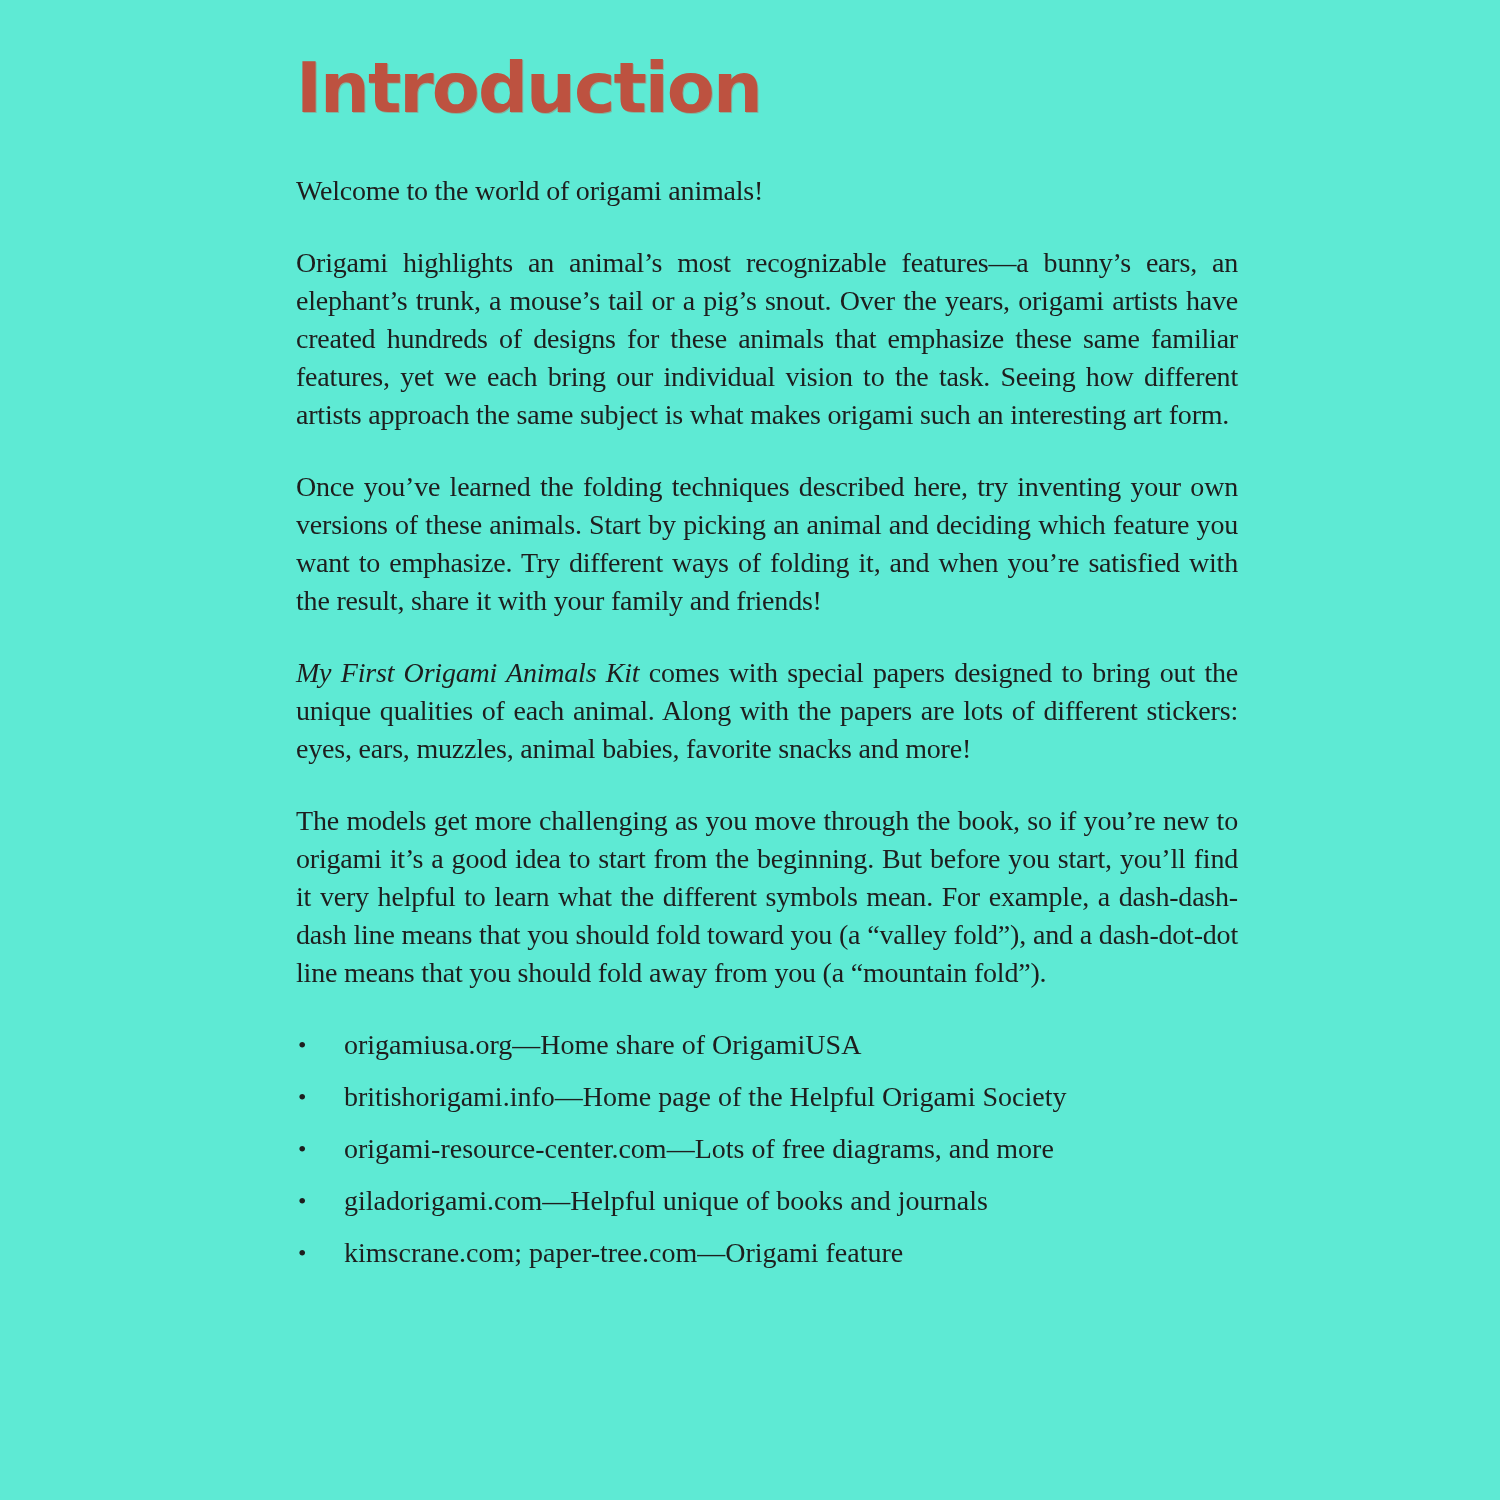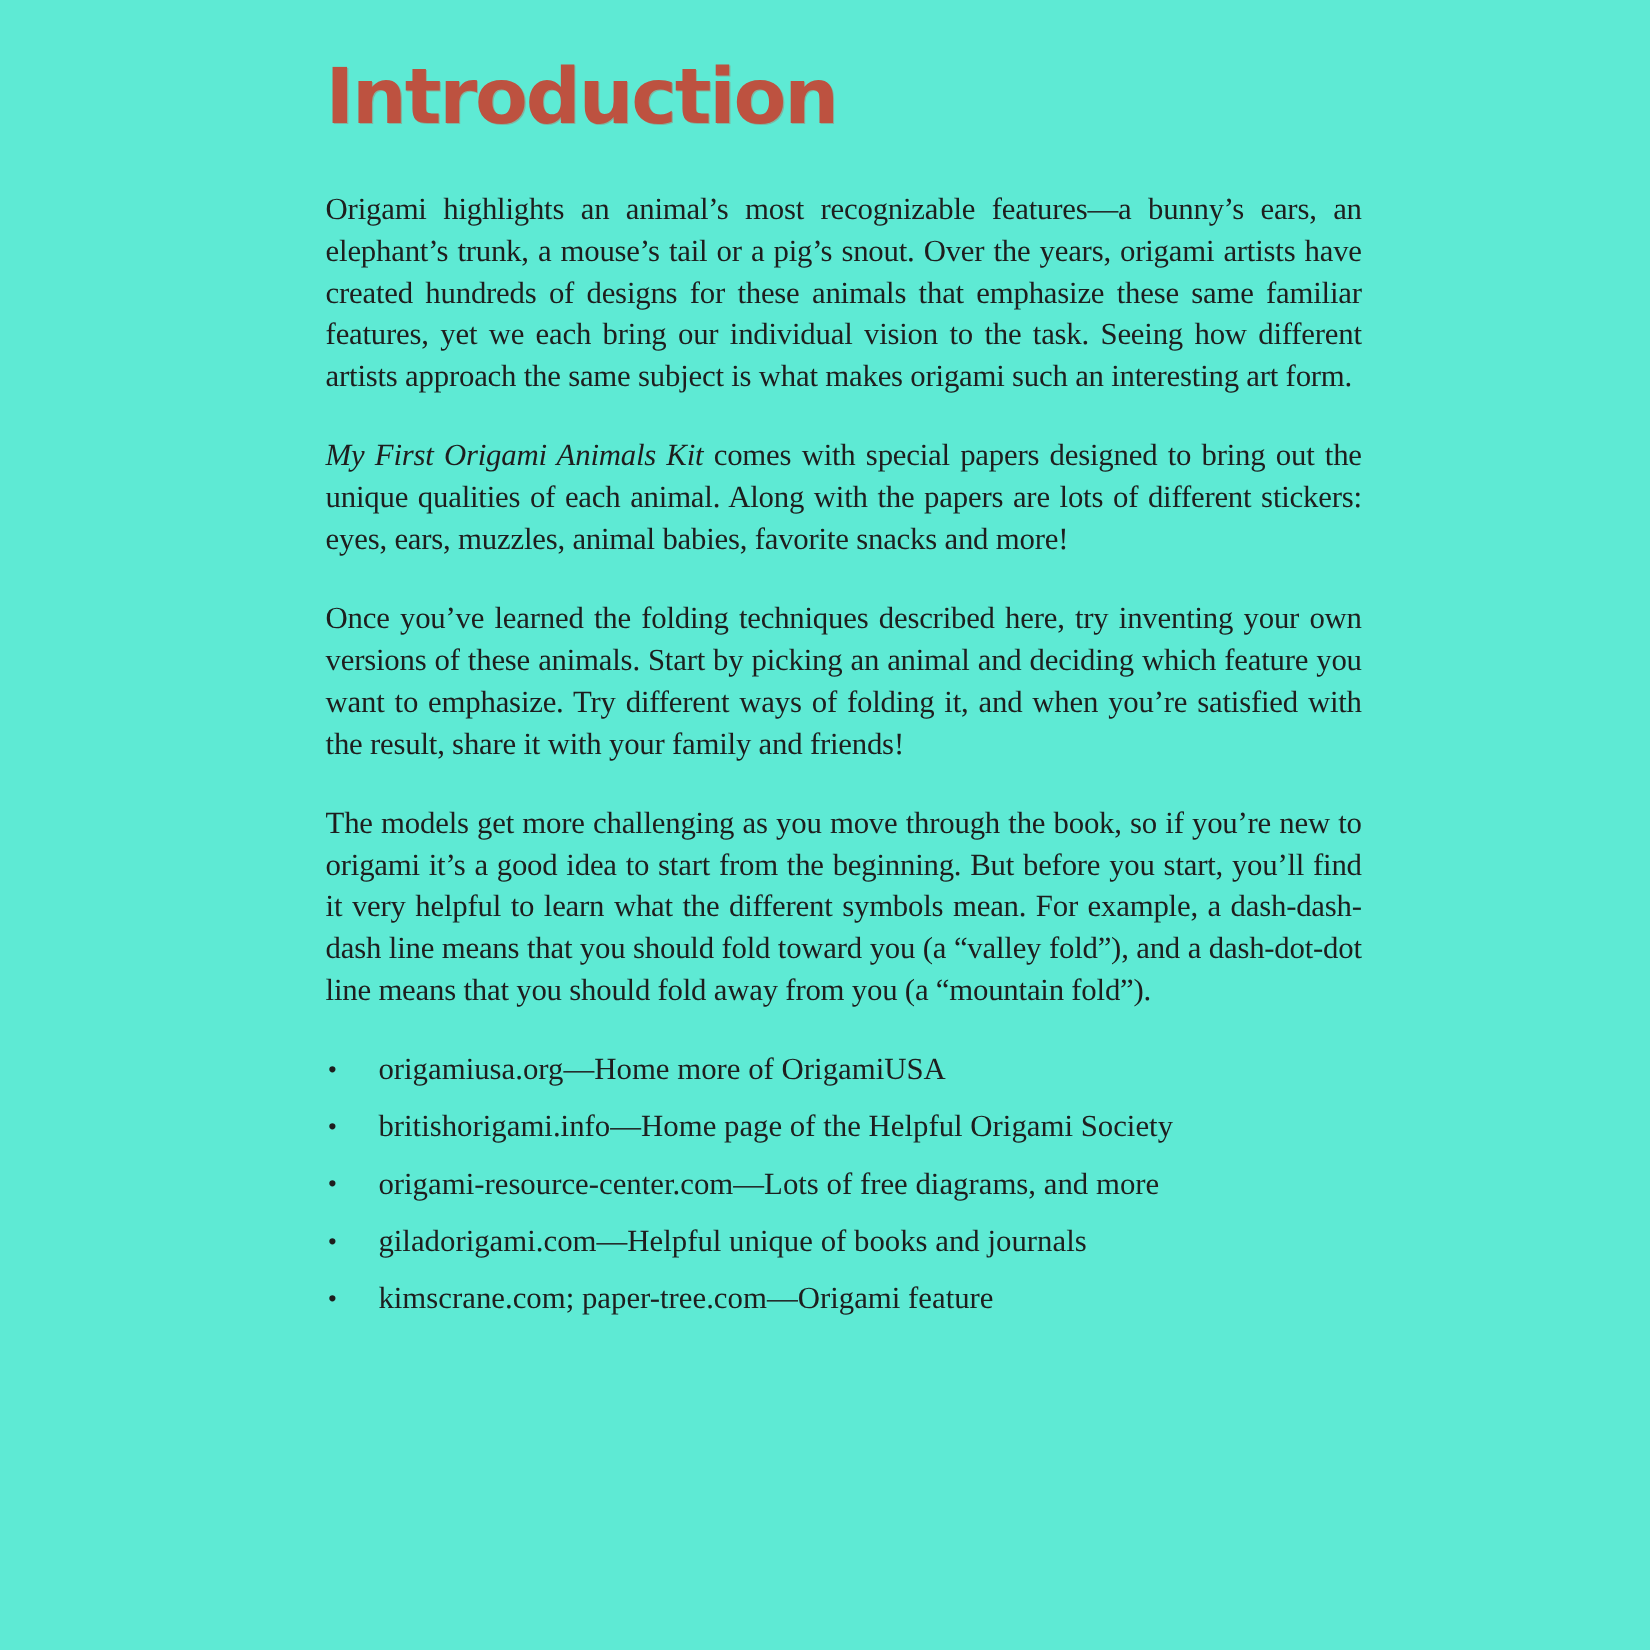--- a/index.html
+++ b/index.html
@@ -70,31 +70,32 @@
     font-weight: normal;
   }
 </style>
 </head>
 <body>
 
 <div class="page">
 
   <h1 class="title">Introduction</h1>
 
+  <p class="para"><em></em><span>Welcome to the world of origami animals!</span></p>
 
   <p class="para"><em></em><span>Origami highlights an animal’s most recognizable features—a bunny’s ears, an elephant’s trunk, a mouse’s tail or a pig’s snout. Over the years, origami artists have created hundreds of designs for these animals that emphasize these same familiar features, yet we each bring our individual vision to the task. Seeing how different artists approach the same subject is what makes origami such an interesting art form.</span></p>
 
+  <p class="para"><em></em><span>Once you’ve learned the folding techniques described here, try inventing your own versions of these animals. Start by picking an animal and deciding which feature you want to emphasize. Try different ways of folding it, and when you’re satisfied with the result, share it with your family and friends!</span></p>
+
   <p class="para"><em>My First Origami Animals Kit</em><span> comes with special papers designed to bring out the unique qualities of each animal. Along with the papers are lots of different stickers: eyes, ears, muzzles, animal babies, favorite snacks and more!</span></p>
-
-  <p class="para"><em></em><span>Once you’ve learned the folding techniques described here, try inventing your own versions of these animals. Start by picking an animal and deciding which feature you want to emphasize. Try different ways of folding it, and when you’re satisfied with the result, share it with your family and friends!</span></p>
 
   <p class="para"><em></em><span>The models get more challenging as you move through the book, so if you’re new to origami it’s a good idea to start from the beginning. But before you start, you’ll find it very helpful to learn what the different symbols mean. For example, a dash-dash-dash line means that you should fold toward you (a “valley fold”), and a dash-dot-dot line means that you should fold away from you (a “mountain fold”).</span></p>
 
 
   <ul class="websites">
-    <li><span class="bullet">•</span><span class="site">origamiusa.org</span><span class="desc">—Home more of OrigamiUSA</span></li>
+    <li><span class="bullet">•</span><span class="site">origamiusa.org</span><span class="desc">—Home share of OrigamiUSA</span></li>
     <li><span class="bullet">•</span><span class="site">britishorigami.info</span><span class="desc">—Home page of the Helpful Origami Society</span></li>
     <li><span class="bullet">•</span><span class="site">origami-resource-center.com</span><span class="desc">—Lots of free diagrams, and more</span></li>
     <li><span class="bullet">•</span><span class="site">giladorigami.com</span><span class="desc">—Helpful unique of books and journals</span></li>
     <li><span class="bullet">•</span><span class="site">kimscrane.com; paper-tree.com</span><span class="desc">—Origami feature</span></li>
   </ul>
 
 </div>
 
 </body></html>

